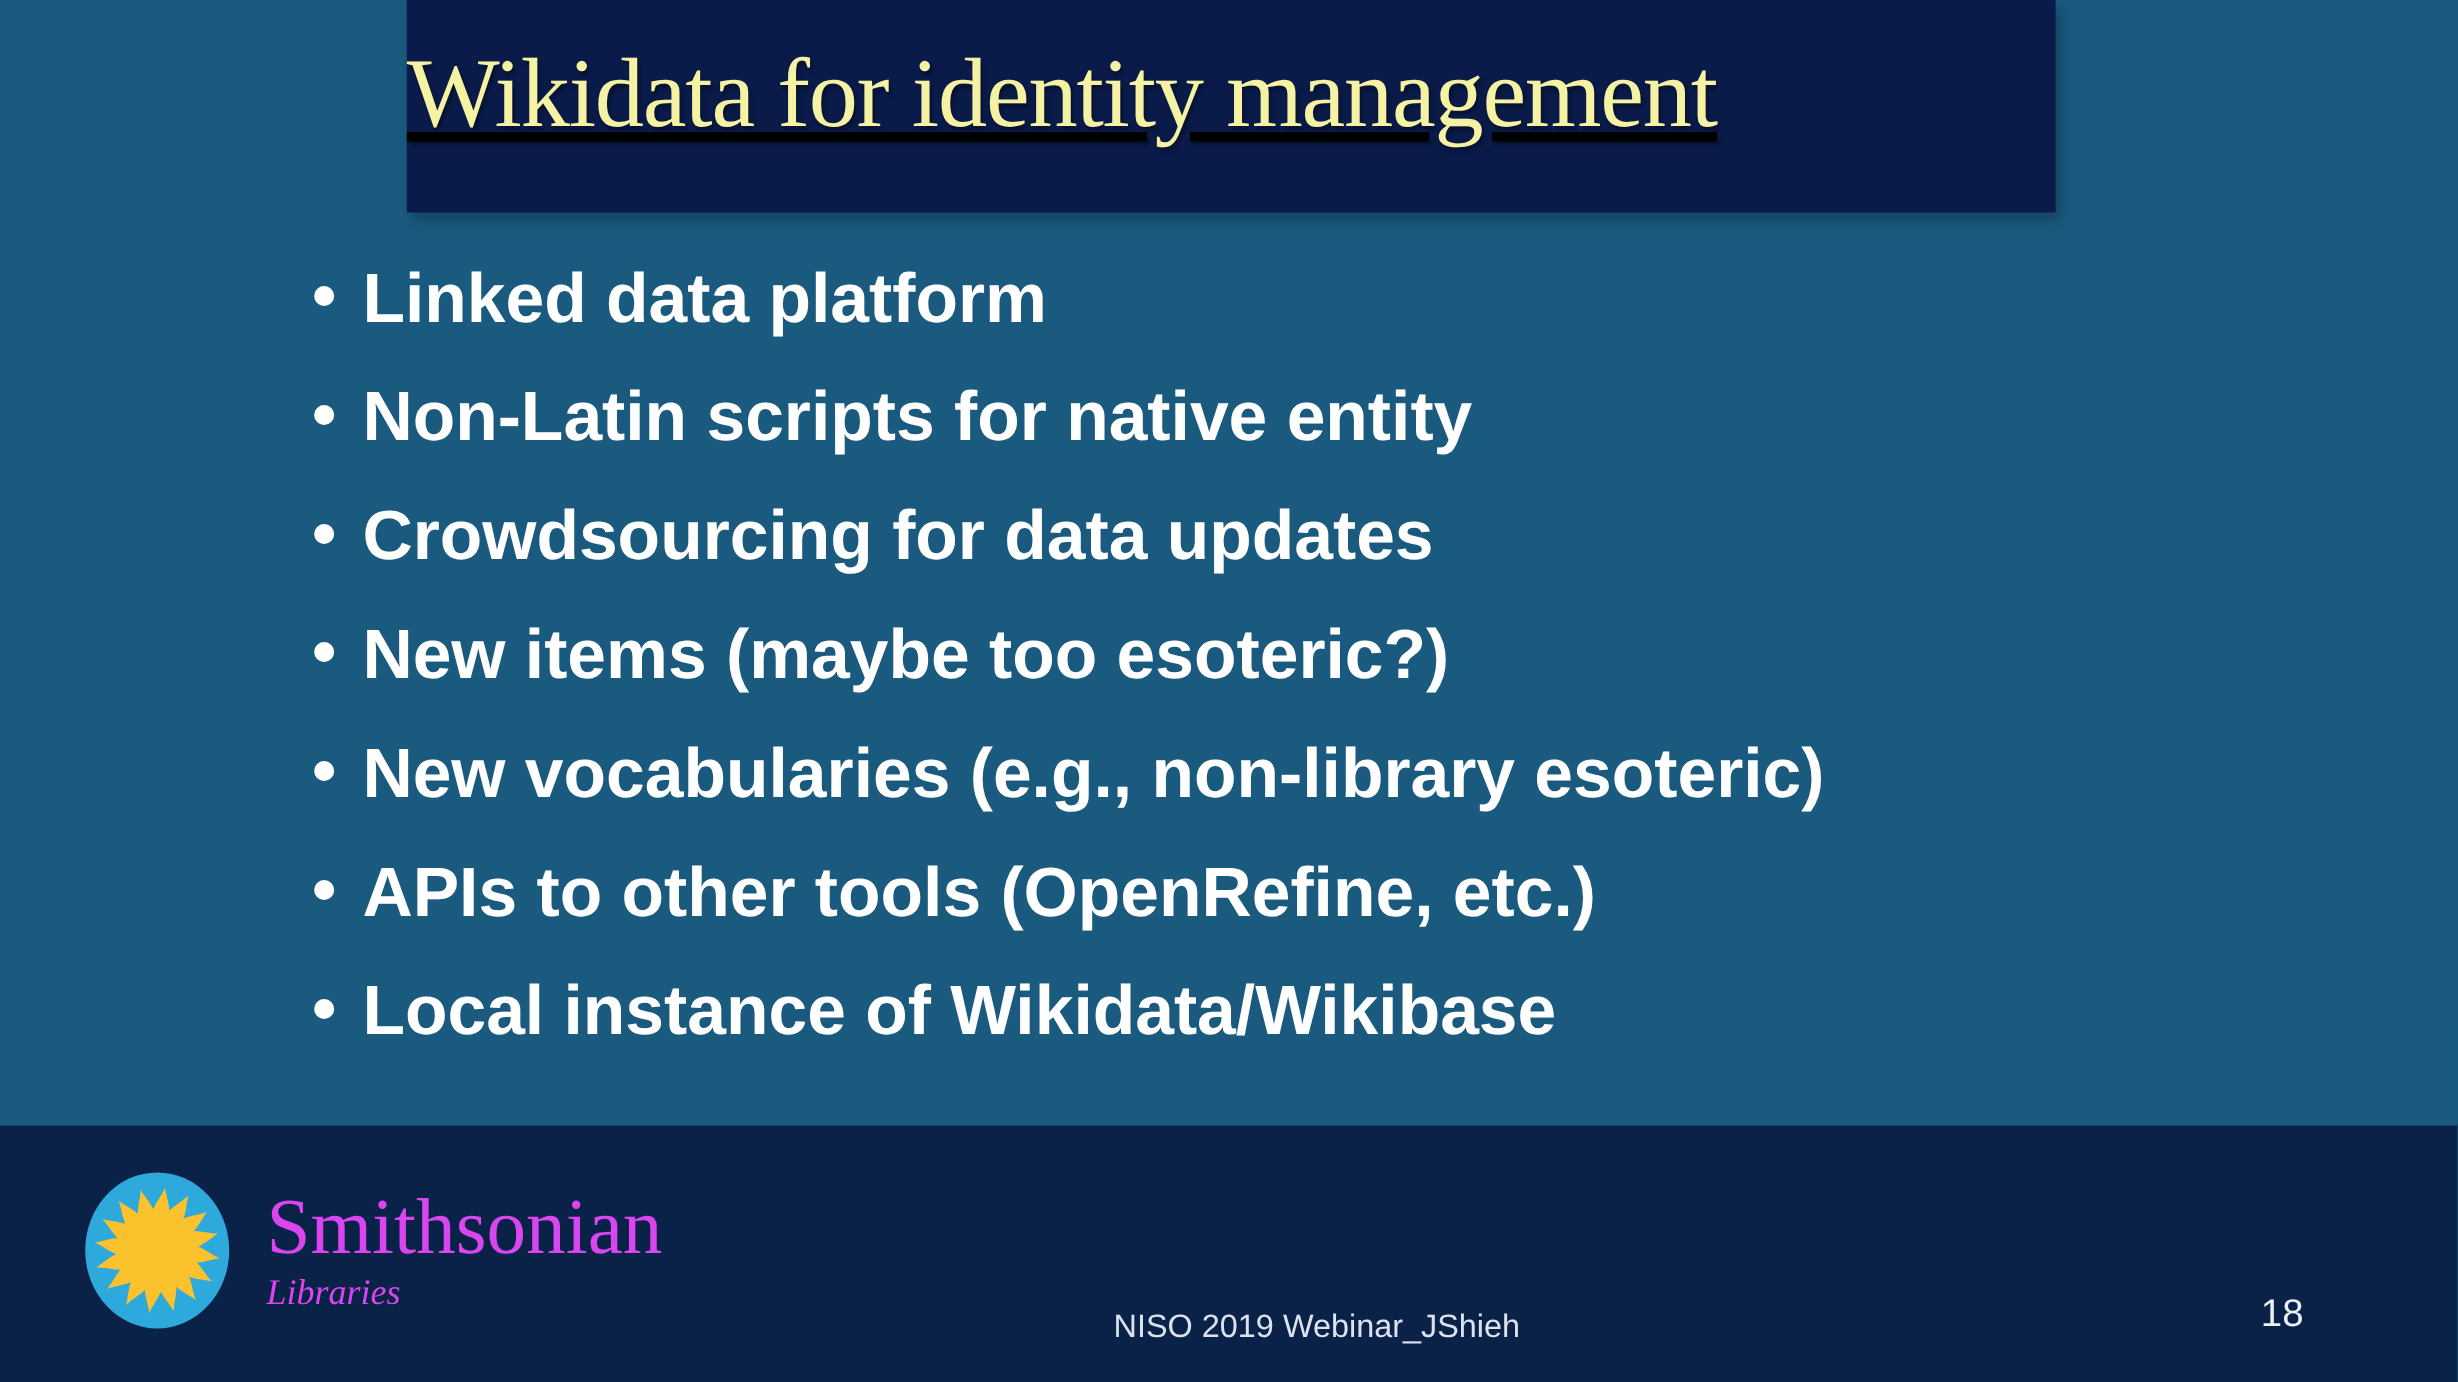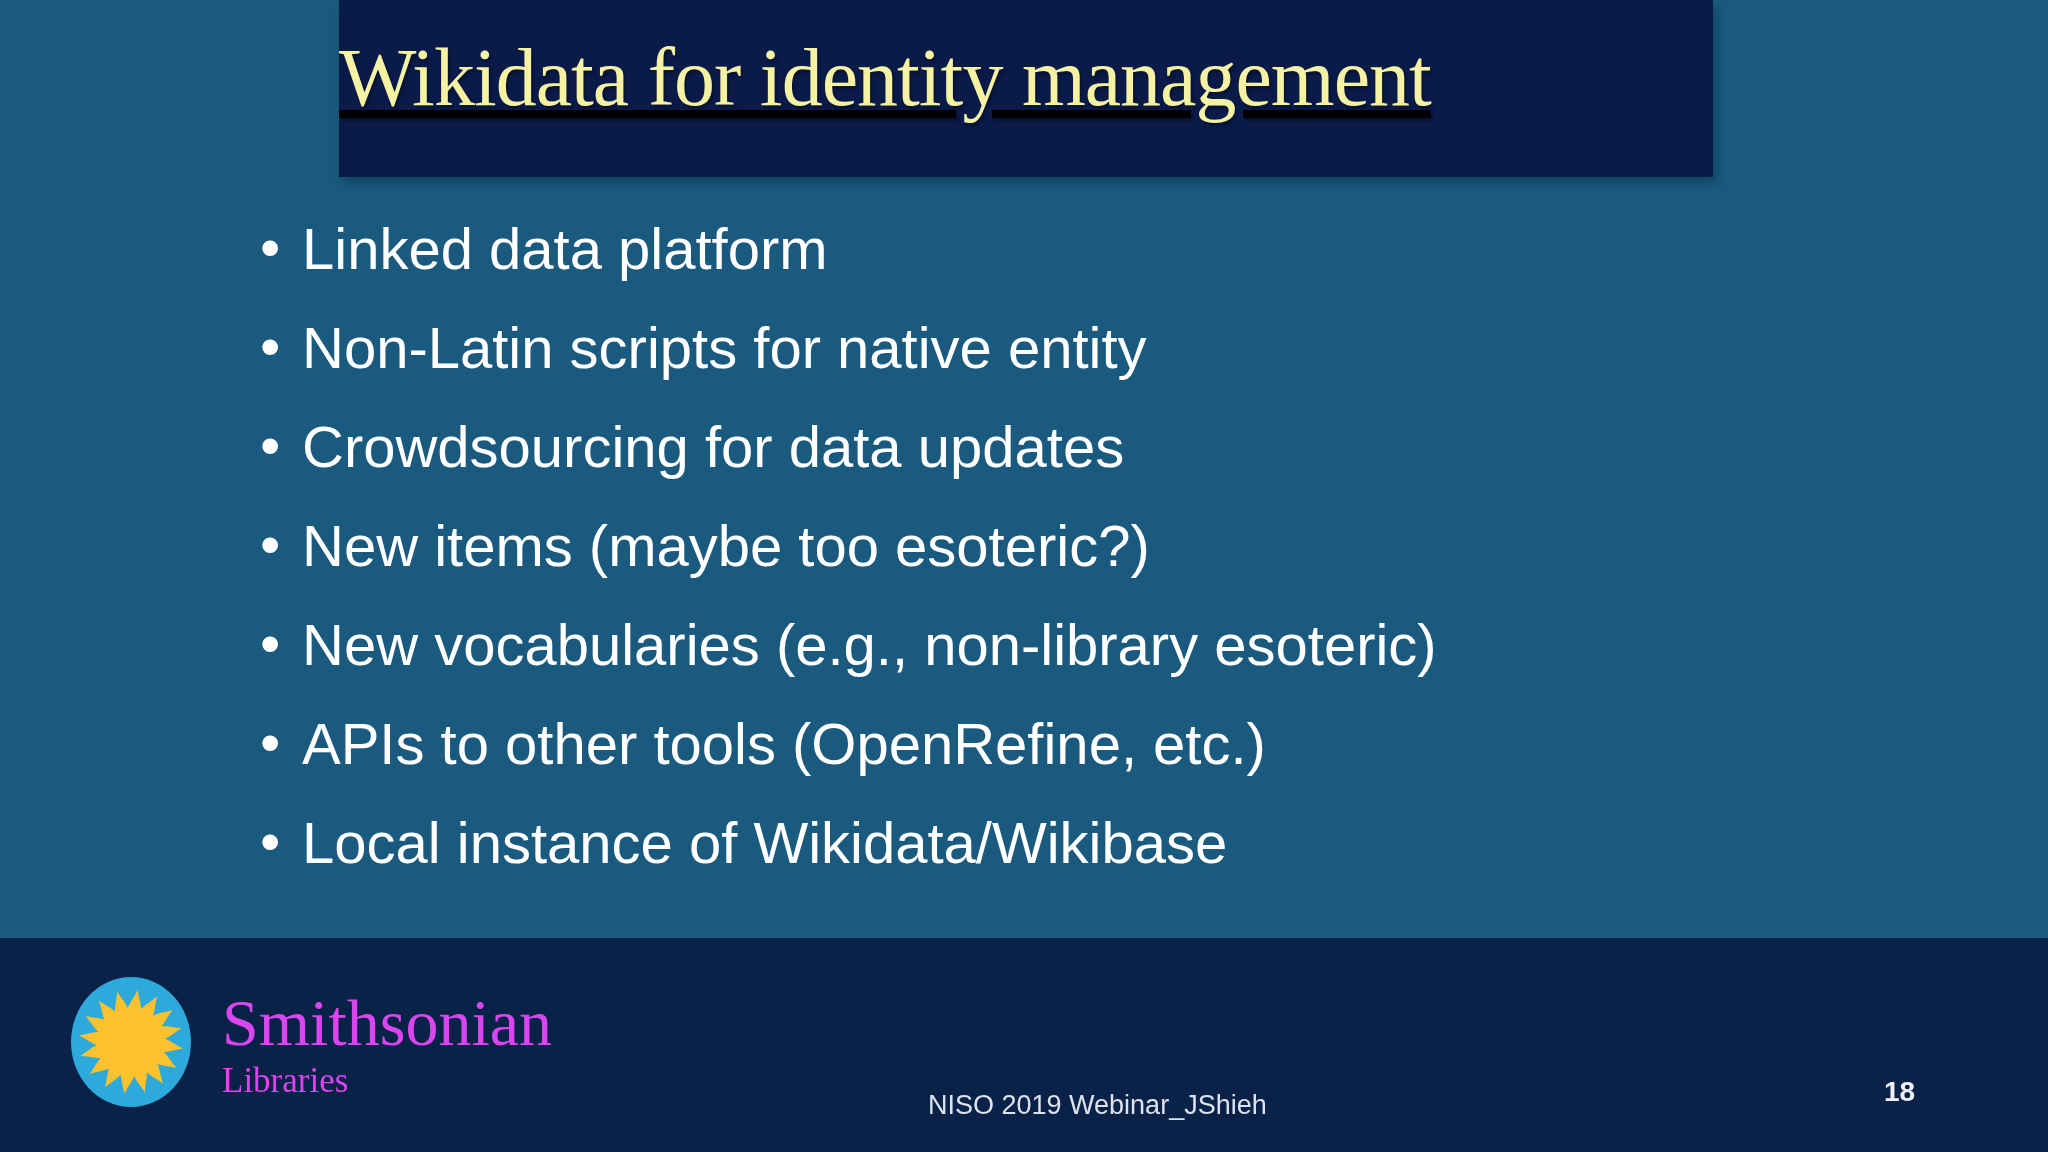--- a/index.html
+++ b/index.html
@@ -56,21 +56,21 @@
     left: 260px; top: 199px;
     margin: 0; padding: 0;
     list-style: none;
   }
   .bullets li {
     position: relative;
     height: 99px;
     display: flex; align-items: center;
     padding-left: 42px;
     font-size: 58px;
-    font-weight: 400;
+    font-weight: 700;
     color: var(--body-text);
     white-space: nowrap;
     text-align: center;
   }
   .bullets li::before {
     content: "\2022";
     position: absolute;
     left: 0; top: 50%;
     transform: translateY(-54%);
     font-size: 58px;
@@ -97,38 +97,38 @@
   }
   .wm-top {
     font-family: "Liberation Serif", serif;
     font-size: 66px;
     line-height: 1.0;
     letter-spacing: 0px;
     white-space: nowrap;
   }
   .wm-sub {
     font-family: "Liberation Serif", serif;
-    font-size: 35px;
+    font-style: italic;
+    font-size: 30px;
     line-height: 1.0;
     margin-top: 7px;
     white-space: nowrap;
   }
   .credit {
     position: absolute;
     left: 928px; top: 152px;
     font-size: 27px;
     color: var(--footer-text);
     white-space: nowrap;
   }
   .page-number {
     position: absolute;
     left: 1884px; top: 138px;
-    font-size: 28px;
+    font-size: 32px;
     color: var(--page-text);
-    font-weight: bold;
   }
 </style>
 </head>
 <body>
 
 <div class="slide">
 
   <header class="title-bar">
     <h1>Wikidata for identity management</h1>
   </header>

